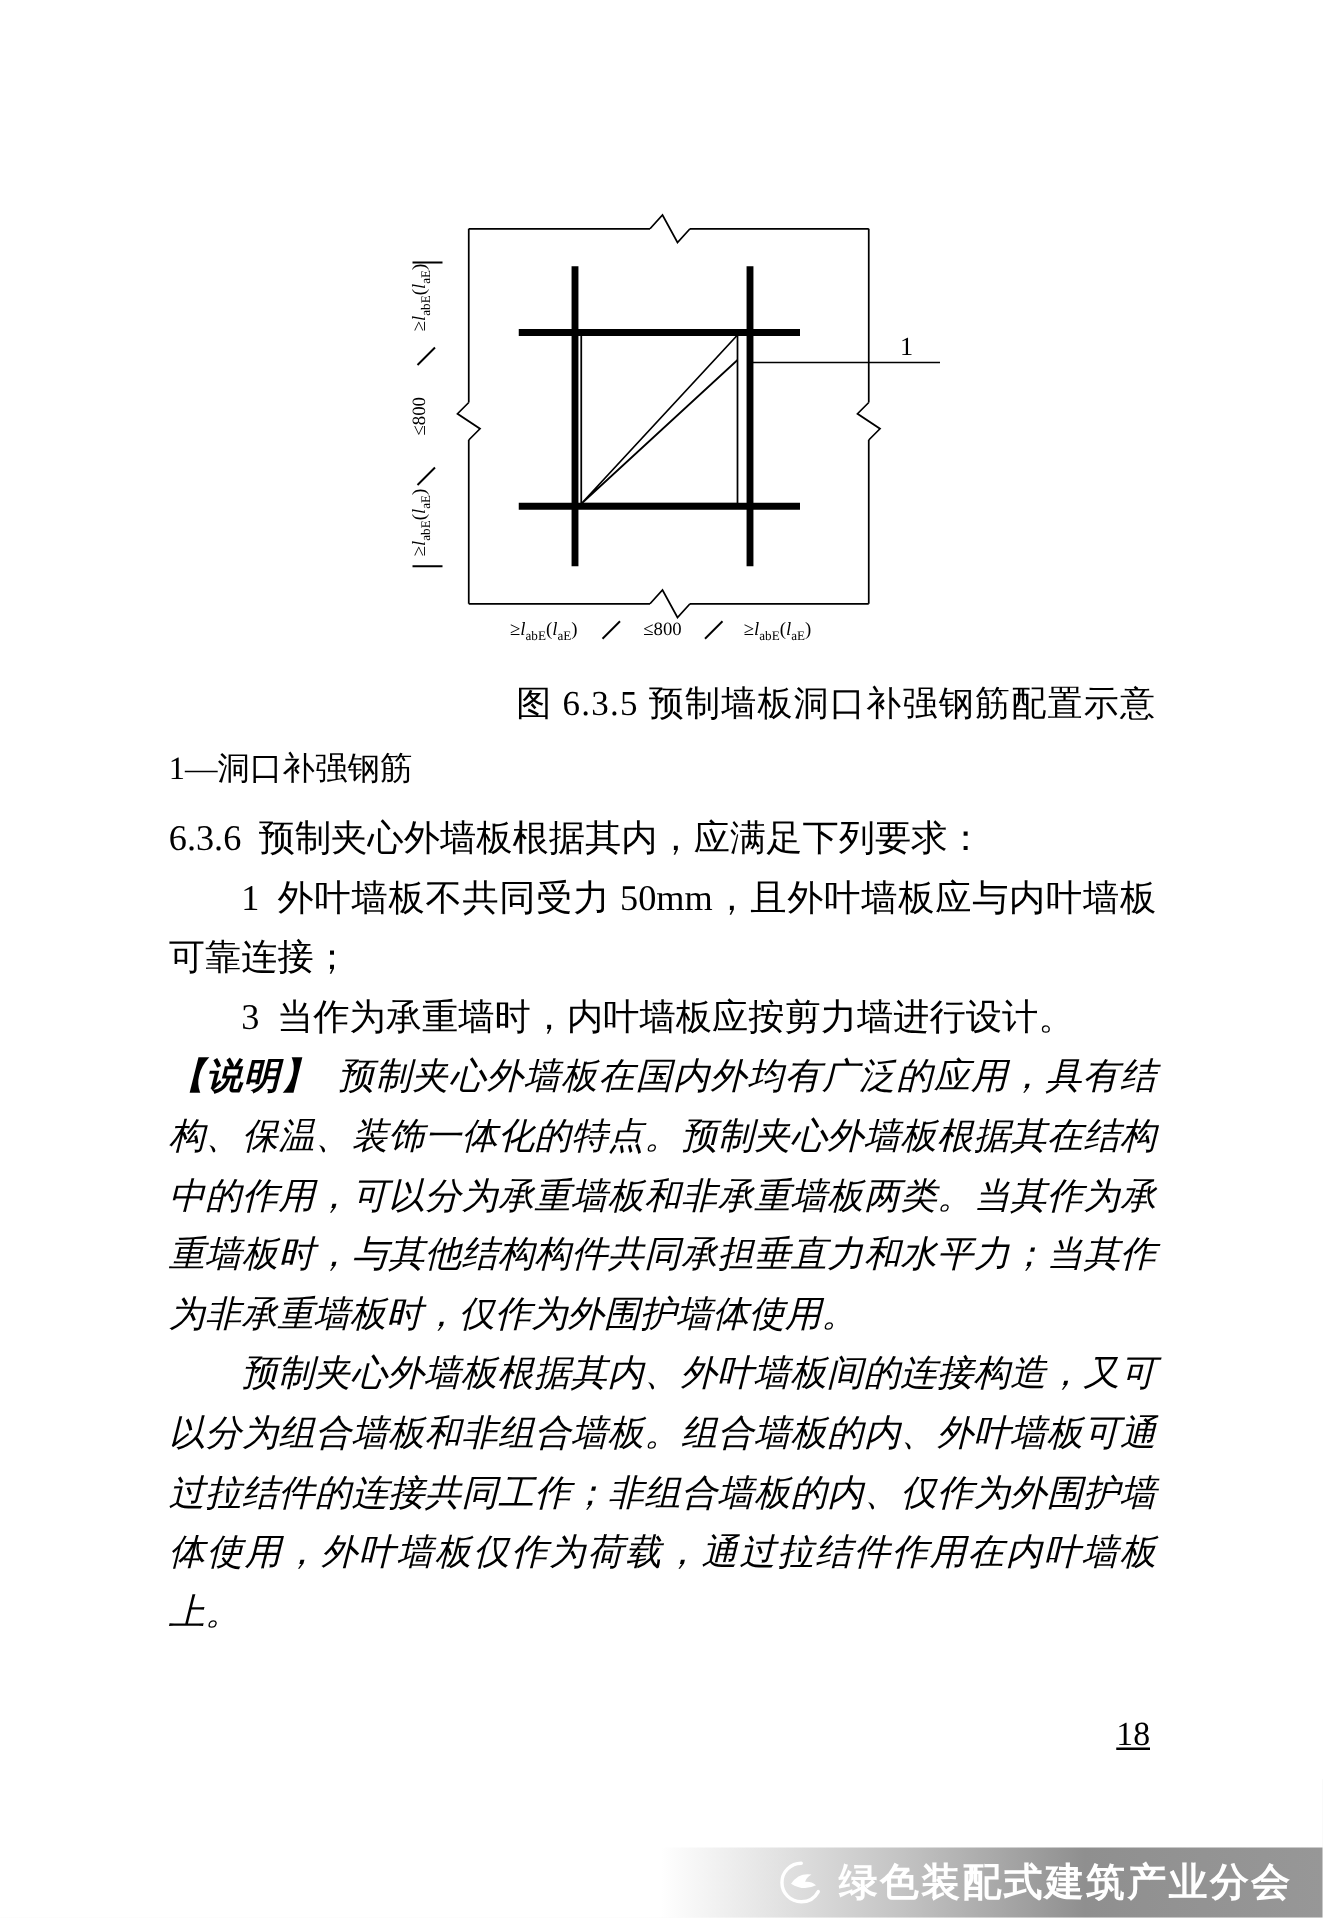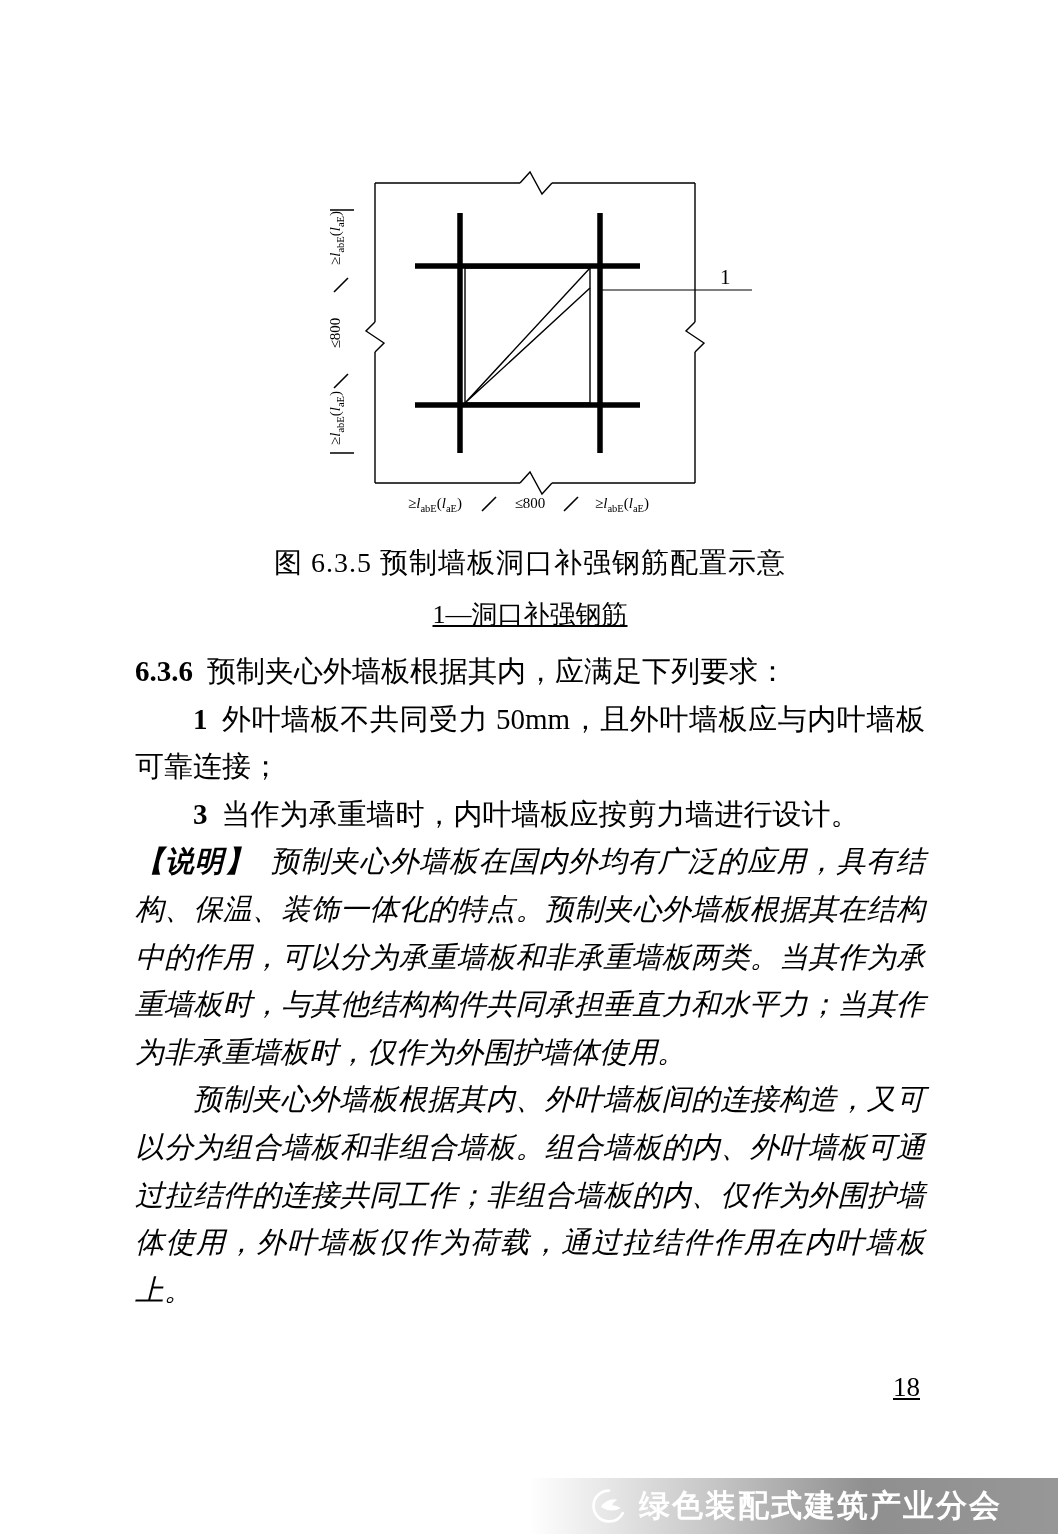--- a/index.html
+++ b/index.html
@@ -20,48 +20,48 @@
   .thin   { stroke:#000; stroke-width:1.4; fill:none; }
   .rebar  { stroke:#000; stroke-width:5.5; fill:none; }
   .dim-line { stroke:#000; stroke-width:1.1; fill:none; }
   .tick   { stroke:#000; stroke-width:1.6; fill:none; }
   .dim-text { font-family:"Liberation Serif","DejaVu Serif",serif; font-size:15px; fill:#000; }
   .it  { font-style:italic; }
   .sub-t { font-size:10.5px; }
   .callout-text { font-size:21px; }
 
   .fig-caption {
-    text-align:center; font-size:28px; margin-top:16px; letter-spacing:1px;
+    text-align:right; font-size:28px; margin-top:16px; letter-spacing:1px;
   }
   .fig-legend {
-    text-align:center; font-size:26px; margin-top:15px;text-decoration:underline;
+    text-align:left; font-size:26px; margin-top:15px;
   }
 
   
   .body-text { margin-top:16px; font-size:29px; line-height:47.6px; }
   .para { text-align:justify; text-justify:inter-ideograph; }
   .para.indent { text-indent:2em; }
-  b.num { font-weight:bold; margin-right:14px; }
+  b.num { font-weight:normal; margin-right:14px; }
   .note { font-style:italic; }
   .note-tag { font-weight:bold; margin-right:16px; }
 
   
   .page-number {
     position:absolute; top:1372px; right:138px;
     font-size:27px;
     text-decoration:underline;
   }
 
   
   .footer {
     position:absolute; left:0; bottom:0;
     width:100%; height:56px;
     background:linear-gradient(90deg,#ffffff 0%,#ffffff 50%,#c4c4c4 68%,#8f8f8f 82%,#979797 100%);
     display:flex; align-items:center; justify-content:flex-end;
-    padding-right:56px; gap:10px;
+    padding-right:24px; gap:10px;
   }
   .footer-logo { display:flex; align-items:center; }
   .footer-text {
     color:#ffffff; font-weight:bold; font-size:31px;
     font-family:"Liberation Sans","DejaVu Sans",sans-serif;
     letter-spacing:2px;
   }
 </style>
 </head>
 <body>

